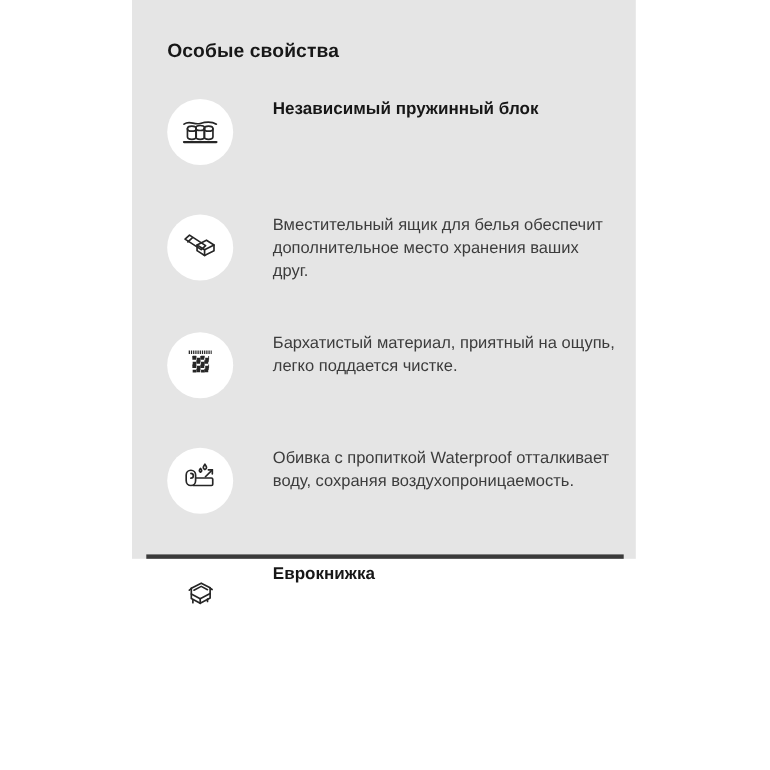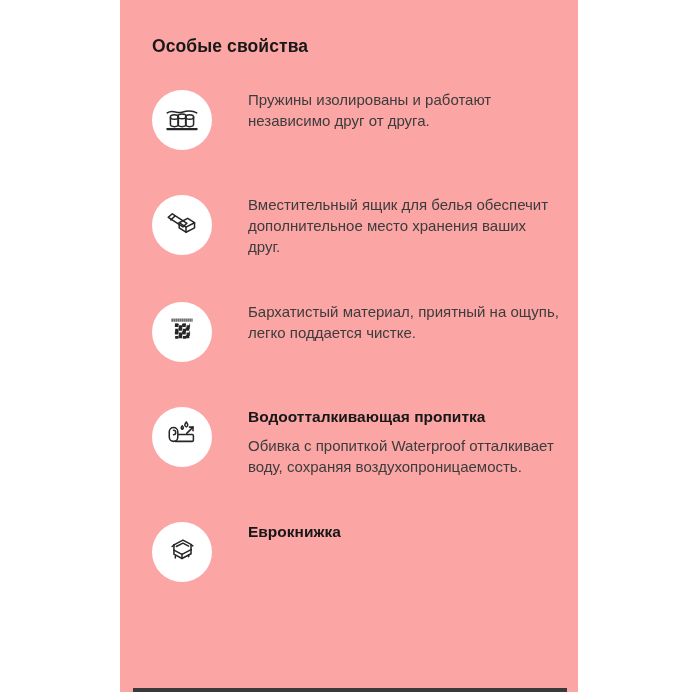--- a/index.html
+++ b/index.html
@@ -6,22 +6,22 @@
   body {
     width: 700px; height: 700px;
     background: #ffffff;
     font-family: "Liberation Sans", sans-serif;
     position: relative;
     overflow: hidden;
   }
   .panel {
     position: absolute;
     left: 120px; top: 0;
-    width: 458px; height: 692px;
-    background: #fca5a5;
+    width: 458px; height: 508px;
+    background: #e5e5e5;
     box-sizing: border-box;
     padding: 0 0 0 32px;
   }
   .page-title {
     margin: 0;
     padding-top: 36px;
     font-size: 17.5px;
     font-weight: 700;
     letter-spacing: 0.1px;
     color: #171717;
@@ -86,22 +86,21 @@
                 <ellipse cx="20" cy="16.2" rx="4.2" ry="2.4"></ellipse>
                 <path d="M15.8 16.2 V24.6 a4.2 2.4 0 0 0 8.4 0 V16.2"></path>
                 <ellipse cx="28" cy="16.8" rx="4.2" ry="2.4"></ellipse>
                 <path d="M23.8 16.8 V24.6 a4.2 2.4 0 0 0 8.4 0 V16.8"></path>
                 <path d="M4.5 29.6 H35.5" stroke-width="2.2"></path>
               </g>
             </svg>
           </span>
     </div>
     <div class="texts">
-      <p class="f-desc">Пружины изолированы и работают
-независимо друг от друга.</p>
+      <h3 class="f-title">Независимый пружинный блок</h3>
     </div>
   </div>
 
   <div class="feature">
     <div class="icon-circle">
       <span class="icon">
             <svg viewBox="0 0 40 40">
               <g fill="none" stroke="#262626" stroke-width="1.6" stroke-linecap="round" stroke-linejoin="round">
                 <path d="M5.5 12 L9.8 8.2 L25.2 18.2 L21 22 Z"></path>
                 <path d="M8.2 14.6 L12.4 10.8"></path>
@@ -153,21 +152,20 @@
                 <path d="M25 16.2 L31.6 9.6"></path>
                 <path d="M27.8 9.6 H31.6 V13.4"></path>
                 <rect x="12" y="17.4" width="20" height="7.2" rx="1.2"></rect>
                 <rect x="6.6" y="10" width="9" height="14.6" rx="4.5" fill="#ffffff"></rect>
                 <path d="M11.1 13 a2.3 2.3 0 0 1 0 4.6"></path>
               </g>
             </svg>
           </span>
     </div>
     <div class="texts">
-      <h3 class="f-title">Водоотталкивающая пропитка</h3>
       <p class="f-desc">Обивка с пропиткой Waterproof отталкивает
 воду, сохраняя воздухопроницаемость.</p>
     </div>
   </div>
 
   <div class="feature">
     <div class="icon-circle">
       <span class="icon">
             <svg viewBox="0 0 40 40">
               <g fill="none" stroke="#262626" stroke-width="1.6" stroke-linecap="round" stroke-linejoin="round">

